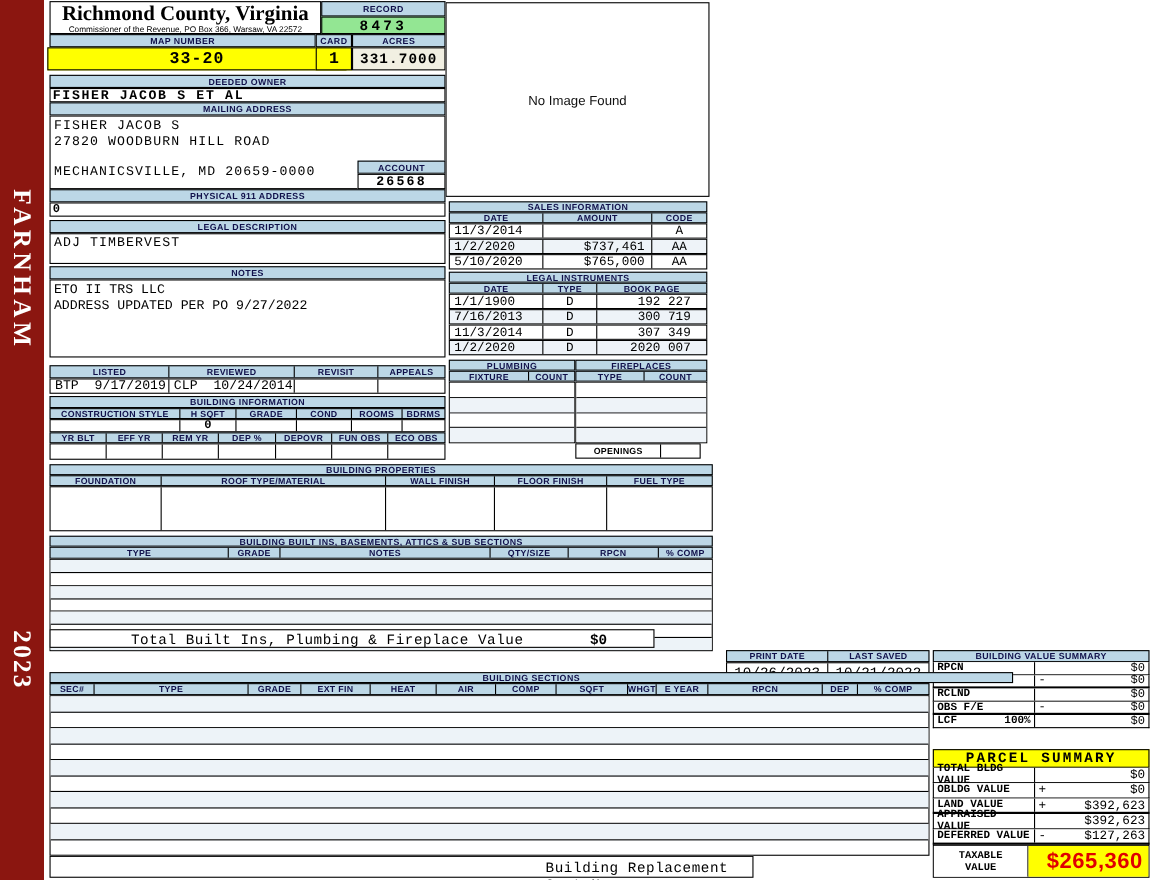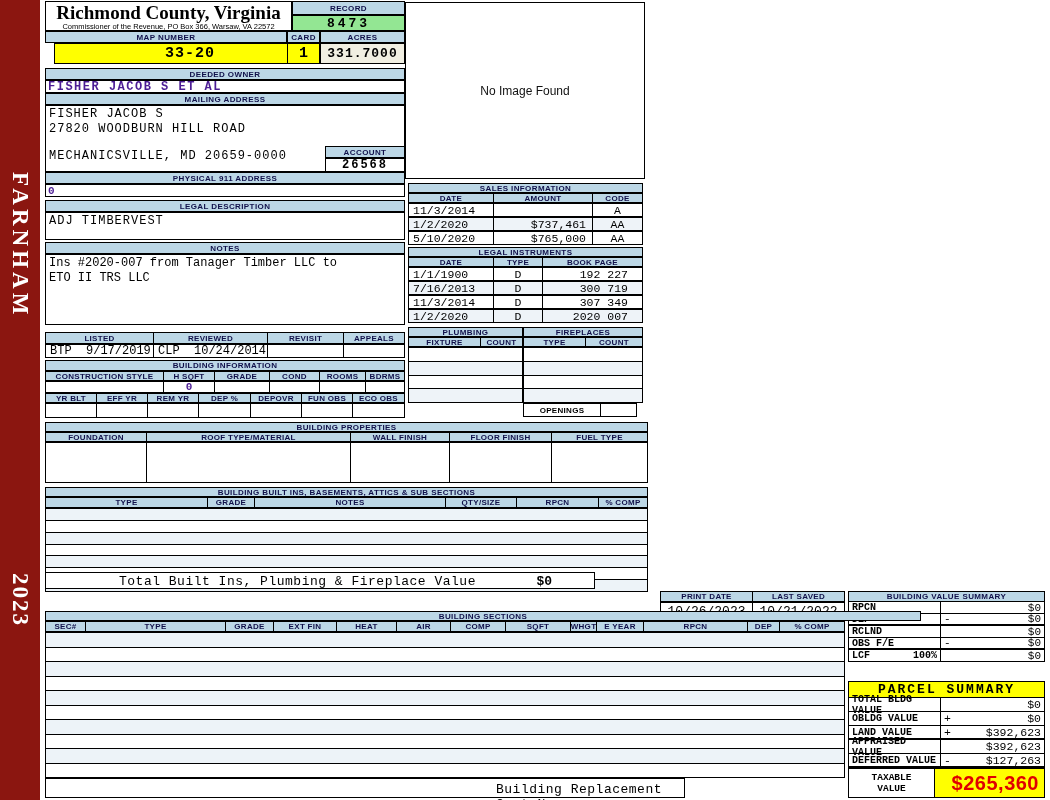--- a/index.html
+++ b/index.html
@@ -1,20 +1,20 @@
 <!DOCTYPE html>
 <html><head>
 <meta charset="utf-8">
 <style>
 *{margin:0;padding:0;box-sizing:border-box}
 html,body{width:1050px;height:800px;background:#fff;font-family:"Liberation Sans",sans-serif;position:relative;overflow:hidden}
 .abs{position:absolute}
 .mono{font-family:"Liberation Mono","DejaVu Sans Mono",monospace}
 .pre{white-space:pre}
-.red{color:#4c1d95}
+.red{color:#000000}
 .hdr{background:#BCD7E6;border:1px solid #000;color:#10104a;font-weight:bold;font-size:8px;letter-spacing:.4px;display:flex;align-items:center;justify-content:center;text-align:center}
 .box{border:1px solid #000;background:#fff}
 .frow{display:flex;border:1px solid #000}
 .frow>div{flex:0 0 auto;border-right:1px solid #000;display:flex;align-items:center;justify-content:center;overflow:hidden}
 .frow>div:last-child{flex:1 1 auto;border-right:none}
 .hrow{background:#BCD7E6}
 .hrow>div{color:#10104a;font-weight:bold;font-size:8px;letter-spacing:.3px}
 .vrow{background:#fff}
 .erows{border:1px solid #000;background:#fff;display:flex;flex-direction:column}
 .erows>div{flex:1 1 auto;border-bottom:1px solid #000}
@@ -43,21 +43,21 @@
 <div class="abs box" style="left:45px;top:1px;width:247px;height:30px;text-align:center">
   <div style="font-family:'Liberation Serif',serif;font-weight:bold;font-size:19px;line-height:21px">Richmond County, Virginia</div>
   <div style="font-size:7.5px;line-height:8px">Commissioner of the Revenue, PO Box 366, Warsaw, VA 22572</div>
 </div>
 <div class="abs hdr" style="left:292px;top:1px;width:113px;height:14px">RECORD</div>
 <div class="abs box mono" style="left:292px;top:15px;width:113px;height:16px;background:#93E693;font-weight:bold;font-size:13px;letter-spacing:3px;display:flex;align-items:center;justify-content:center">8473</div>
 
 <div class="abs hdr" style="left:45px;top:31px;width:242px;height:12px">MAP NUMBER</div>
 <div class="abs hdr" style="left:287px;top:31px;width:33px;height:12px">CARD</div>
 <div class="abs hdr" style="left:320px;top:31px;width:85px;height:12px">ACRES</div>
-<div class="abs box mono" style="left:54px;top:43px;width:272px;height:21px;background:#FFFF00;font-weight:bold;font-size:15px;letter-spacing:1px;display:flex;align-items:center;justify-content:center">33-20</div>
+<div class="abs box mono" style="left:43px;top:43px;width:272px;height:21px;background:#FFFF00;font-weight:bold;font-size:15px;letter-spacing:1px;display:flex;align-items:center;justify-content:center">33-20</div>
 <div class="abs box mono" style="left:287px;top:43px;width:33px;height:21px;background:#FFFF00;font-weight:bold;font-size:15px;display:flex;align-items:center;justify-content:center">1</div>
 <div class="abs box mono" style="left:320px;top:43px;width:85px;height:21px;background:#F1EFE2;font-weight:bold;font-size:13px;letter-spacing:1px;display:flex;align-items:center;justify-content:center">331.7000</div>
 
 <div class="abs hdr" style="left:45px;top:68px;width:360px;height:12px">DEEDED OWNER</div>
 <div class="abs box mono red" style="left:45px;top:80px;width:360px;height:13px;font-weight:bold;font-size:12px;letter-spacing:1.5px;display:flex;align-items:center;padding-left:2px">FISHER JACOB S ET AL</div>
 
 <div class="abs hdr" style="left:45px;top:93px;width:360px;height:12px">MAILING ADDRESS</div>
 <div class="abs box" style="left:45px;top:105px;width:360px;height:67px"></div>
 <div class="abs mono" style="left:49px;top:107px;font-size:12px;letter-spacing:1px">FISHER JACOB S</div>
 <div class="abs mono" style="left:49px;top:122px;font-size:12px;letter-spacing:1px">27820 WOODBURN HILL ROAD</div>
@@ -68,22 +68,22 @@
 <div class="abs hdr" style="left:45px;top:172px;width:360px;height:12px">PHYSICAL 911 ADDRESS</div>
 <div class="abs box mono red" style="left:45px;top:184px;width:360px;height:13px;font-weight:bold;font-size:11px;display:flex;align-items:center;padding-left:2px">0</div>
 
 <div class="abs hdr" style="left:45px;top:200px;width:360px;height:12px">LEGAL DESCRIPTION</div>
 <div class="abs box" style="left:45px;top:212px;width:360px;height:28px">
   <div class="mono" style="font-size:12px;letter-spacing:1px;padding:1px 3px">ADJ TIMBERVEST</div>
 </div>
 
 <div class="abs hdr" style="left:45px;top:242px;width:360px;height:12px">NOTES</div>
 <div class="abs box" style="left:45px;top:254px;width:360px;height:71px;padding:1px 3px">
-  <div class="mono" style="font-size:12px;line-height:15px">Ins #2020-007 from Tanager Timber LLC to</div>
   <div class="mono" style="font-size:12px;line-height:15px">ETO II TRS LLC</div>
+  <div class="mono" style="font-size:12px;line-height:15px">ADDRESS UPDATED PER PO 9/27/2022</div>
 </div>
 
 <div class="abs frow hrow" style="left:45px;top:332px;width:360px;height:12px">
   <div style="width:108px">LISTED</div>
   <div style="width:114px">REVIEWED</div>
   <div style="width:76px">REVISIT</div>
   <div>APPEALS</div>
 </div>
 <div class="abs frow vrow mono" style="left:45px;top:344px;width:360px;height:14px;font-size:12px">
   <div class="lbl-l pre" style="width:108px">BTP  9/17/2019</div>

